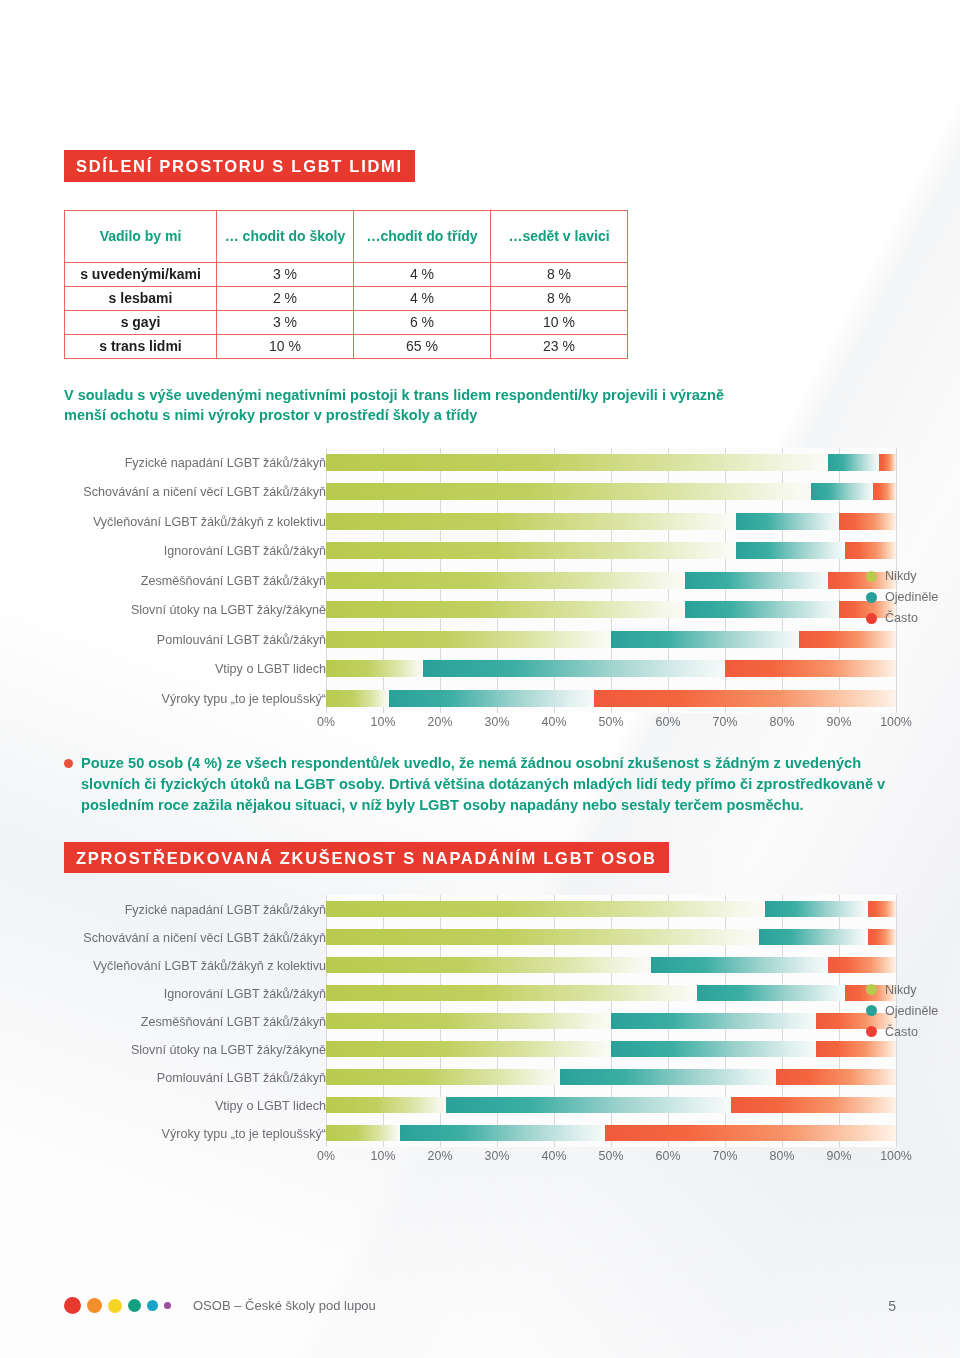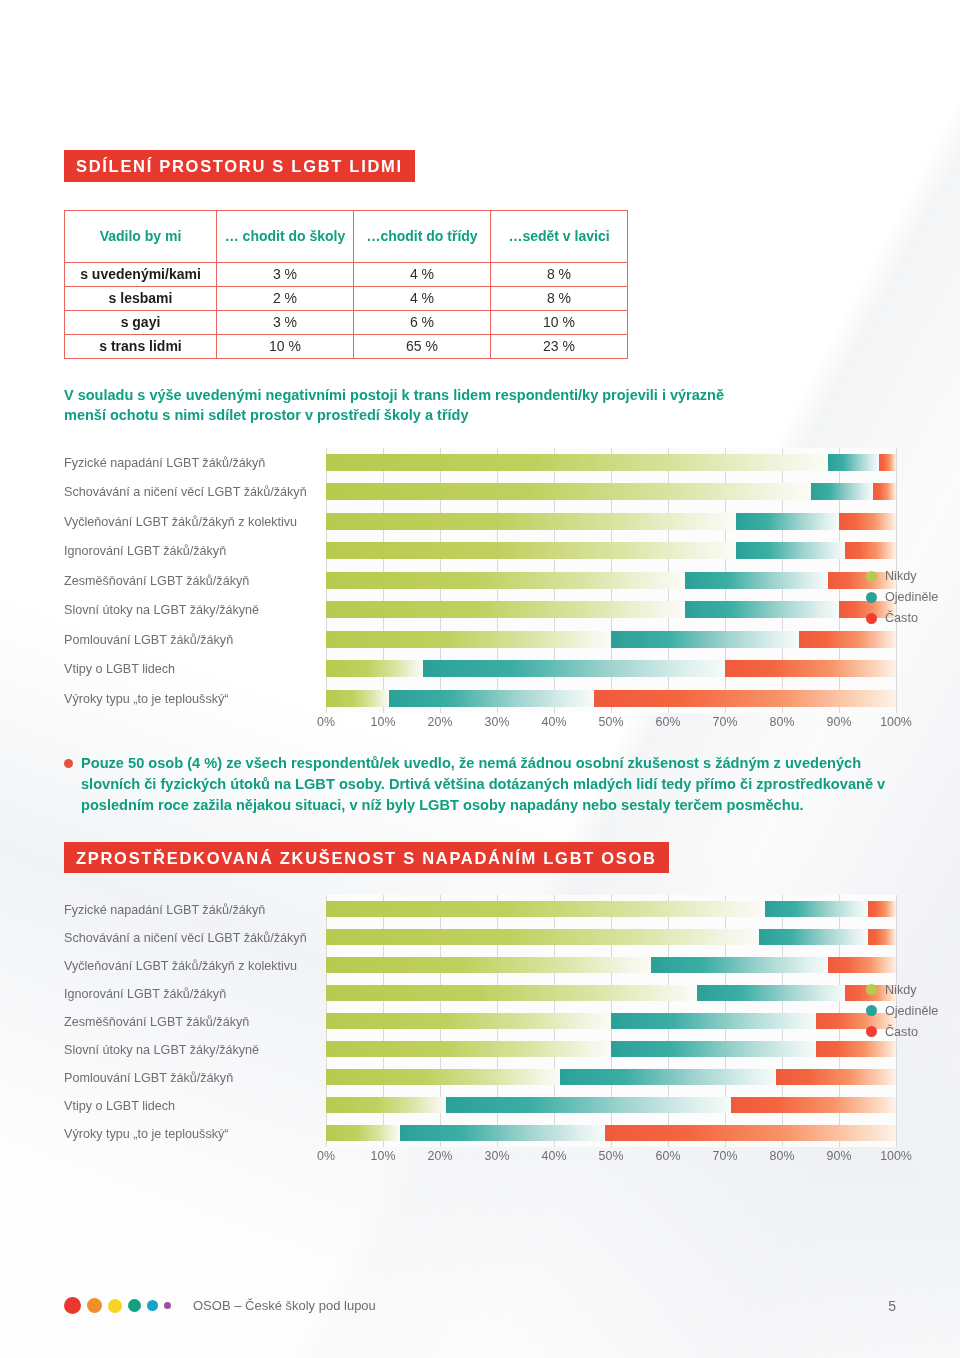--- a/index.html
+++ b/index.html
@@ -86,20 +86,21 @@
 
   .mt-banner-1 { margin-top: 28px; }
   .mt-banner-2 { margin-top: 26px; }
 
   
   .chart {
     position: relative;
     margin-top: 22px;
     display: flex;
     align-items: flex-start;
+    text-align: right;
   }
   .cat-col {
     width: 262px;
     flex: 0 0 262px;
     padding-top: 1px;
   }
   .cat {
     height: 29.5px;
     line-height: 29.5px;
     font-size: 12.6px;
@@ -279,21 +280,21 @@
             <td class="rowhead">s trans lidmi</td>
             <td>10 %</td>
             <td>65 %</td>
             <td>23 %</td>
           </tr>
         </tbody>
       </table>
     </div>
 
     
-    <p class="lead">V souladu s výše uvedenými negativními postoji k trans lidem respondenti/ky projevili i výrazně menší ochotu s nimi sdílet prostor v prostředí školy a třídy</p>
+    <p class="lead">V souladu s výše uvedenými negativními postoji k trans lidem respondenti/ky projevili i výrazně menší ochotu s nimi výroky prostor v prostředí školy a třídy</p>
 
     
 
     
     <div class="chart c1">
       <div class="cat-col">
           <div class="cat">Fyzické napadání LGBT žáků/žákyň</div>
           <div class="cat">Schovávání a ničení věcí LGBT žáků/žákyň</div>
           <div class="cat">Vyčleňování LGBT žáků/žákyň z kolektivu</div>
           <div class="cat">Ignorování LGBT žáků/žákyň</div>

